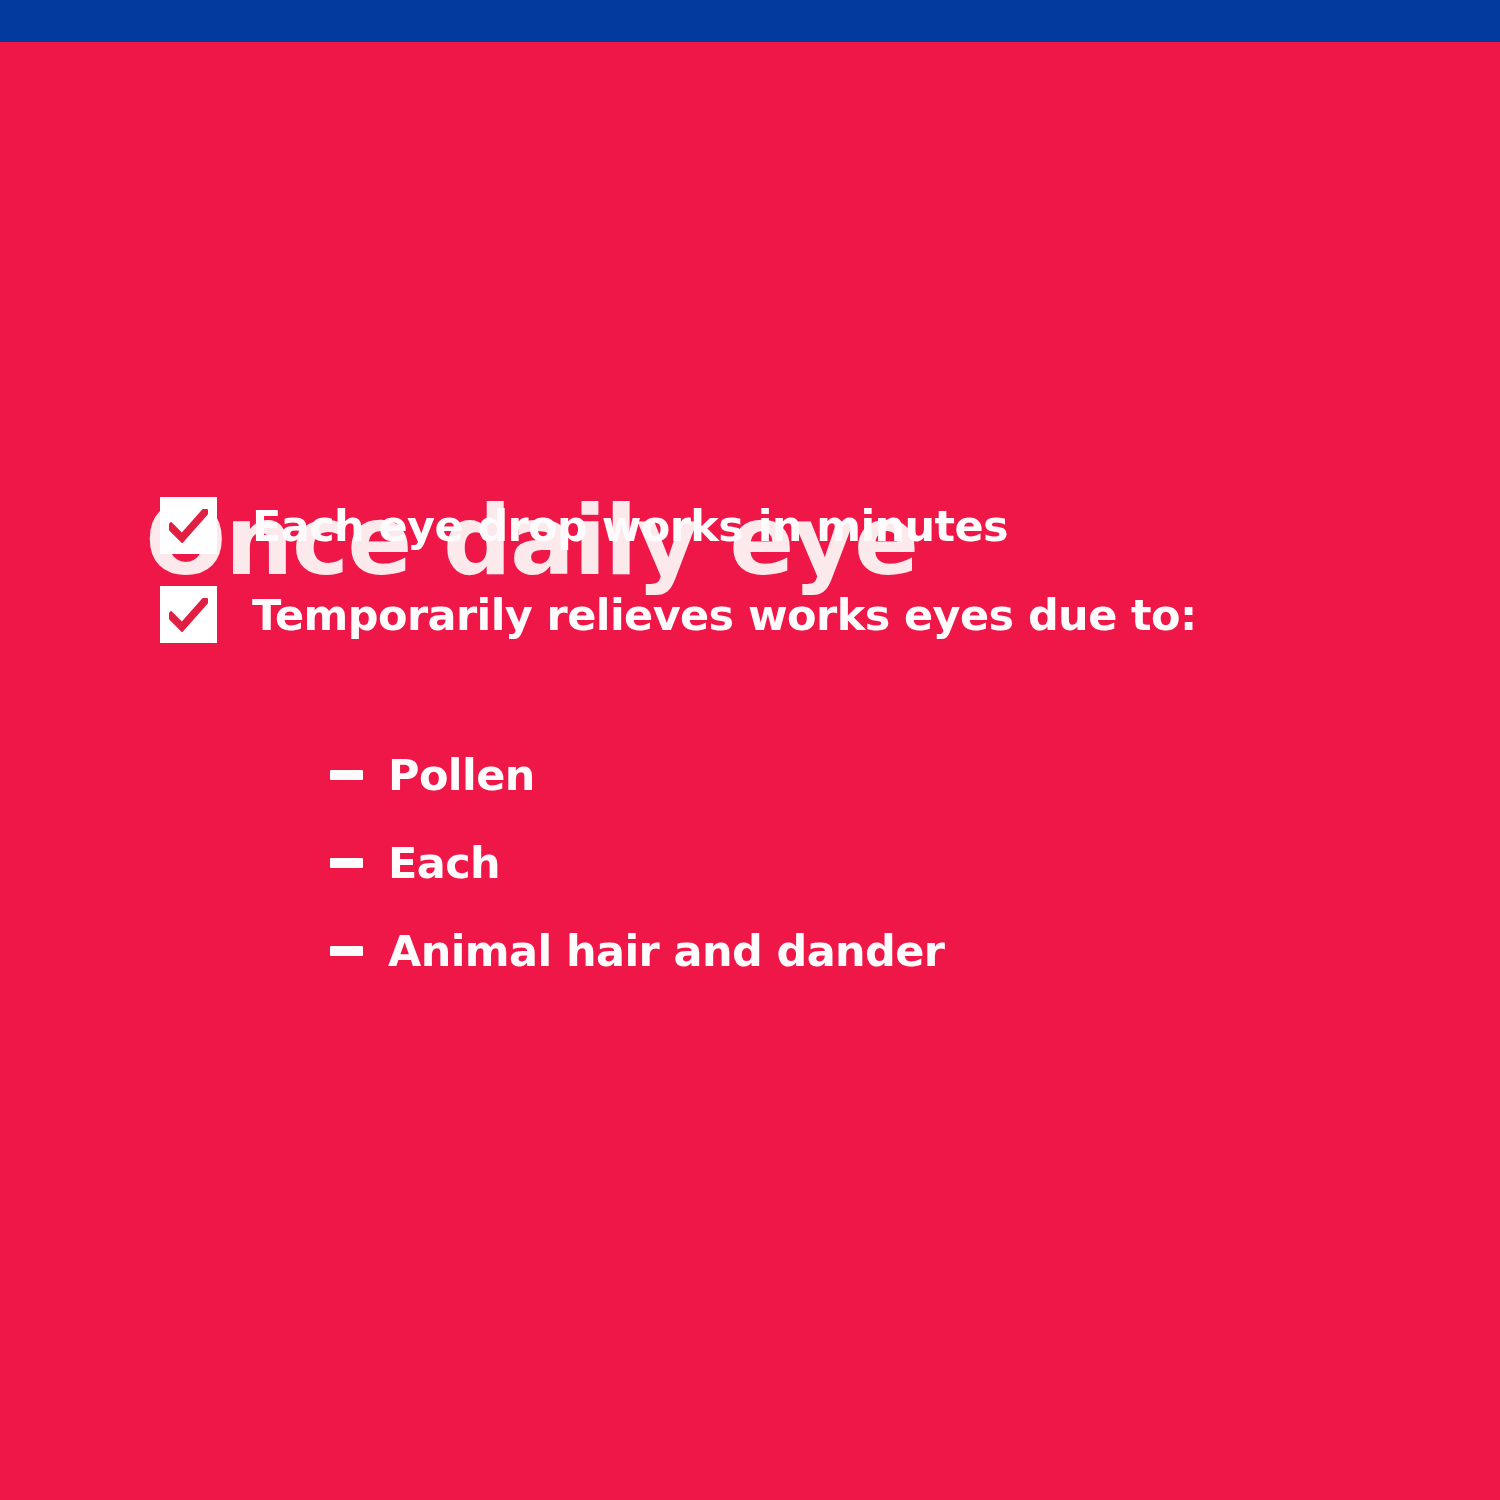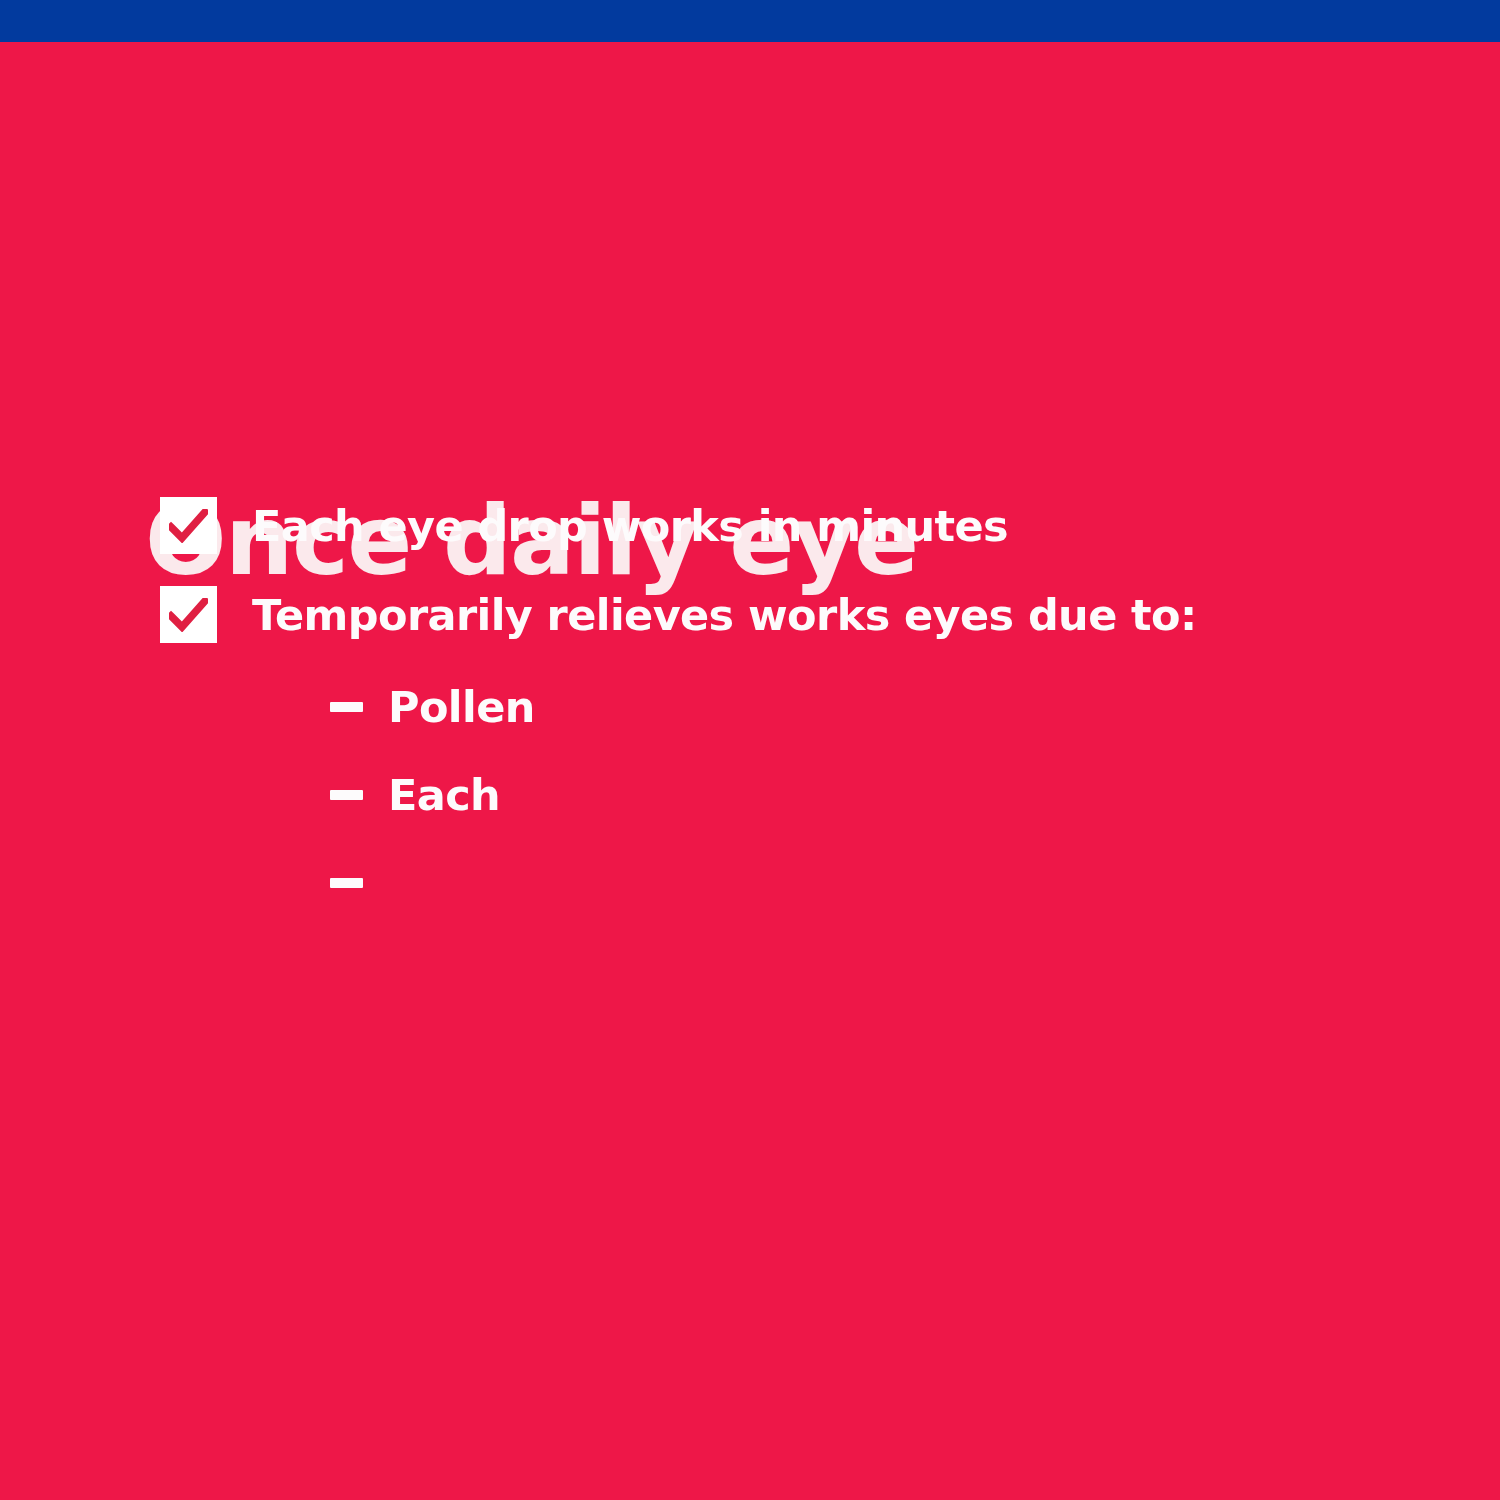--- a/index.html
+++ b/index.html
@@ -88,21 +88,21 @@
     line-height: 50px;
     color: #fdfbfc;
     letter-spacing: -0.6px;
     white-space: nowrap;
   }
 
   
   .sublist {
     position: absolute;
     left: 330px;
-    top: 636px;
+    top: 704px;
     width: 1100px;
     text-align: right;
   }
   .sub-row {
     display: flex;
     align-items: center;
     height: 58px;
     margin-bottom: 30px;
   }
   .dash {
@@ -166,18 +166,19 @@
       </div>
 
 
       <div class="sub-row">
         <span class="dash"></span>
         <span class="sub-label">Each</span>
       </div>
 
       <div class="sub-row">
         <span class="dash"></span>
+        <span class="sub-label">Animal hair and dander</span>
       </div>
 
     </div>
 
   </div>
 </div>
 
 </body></html>

